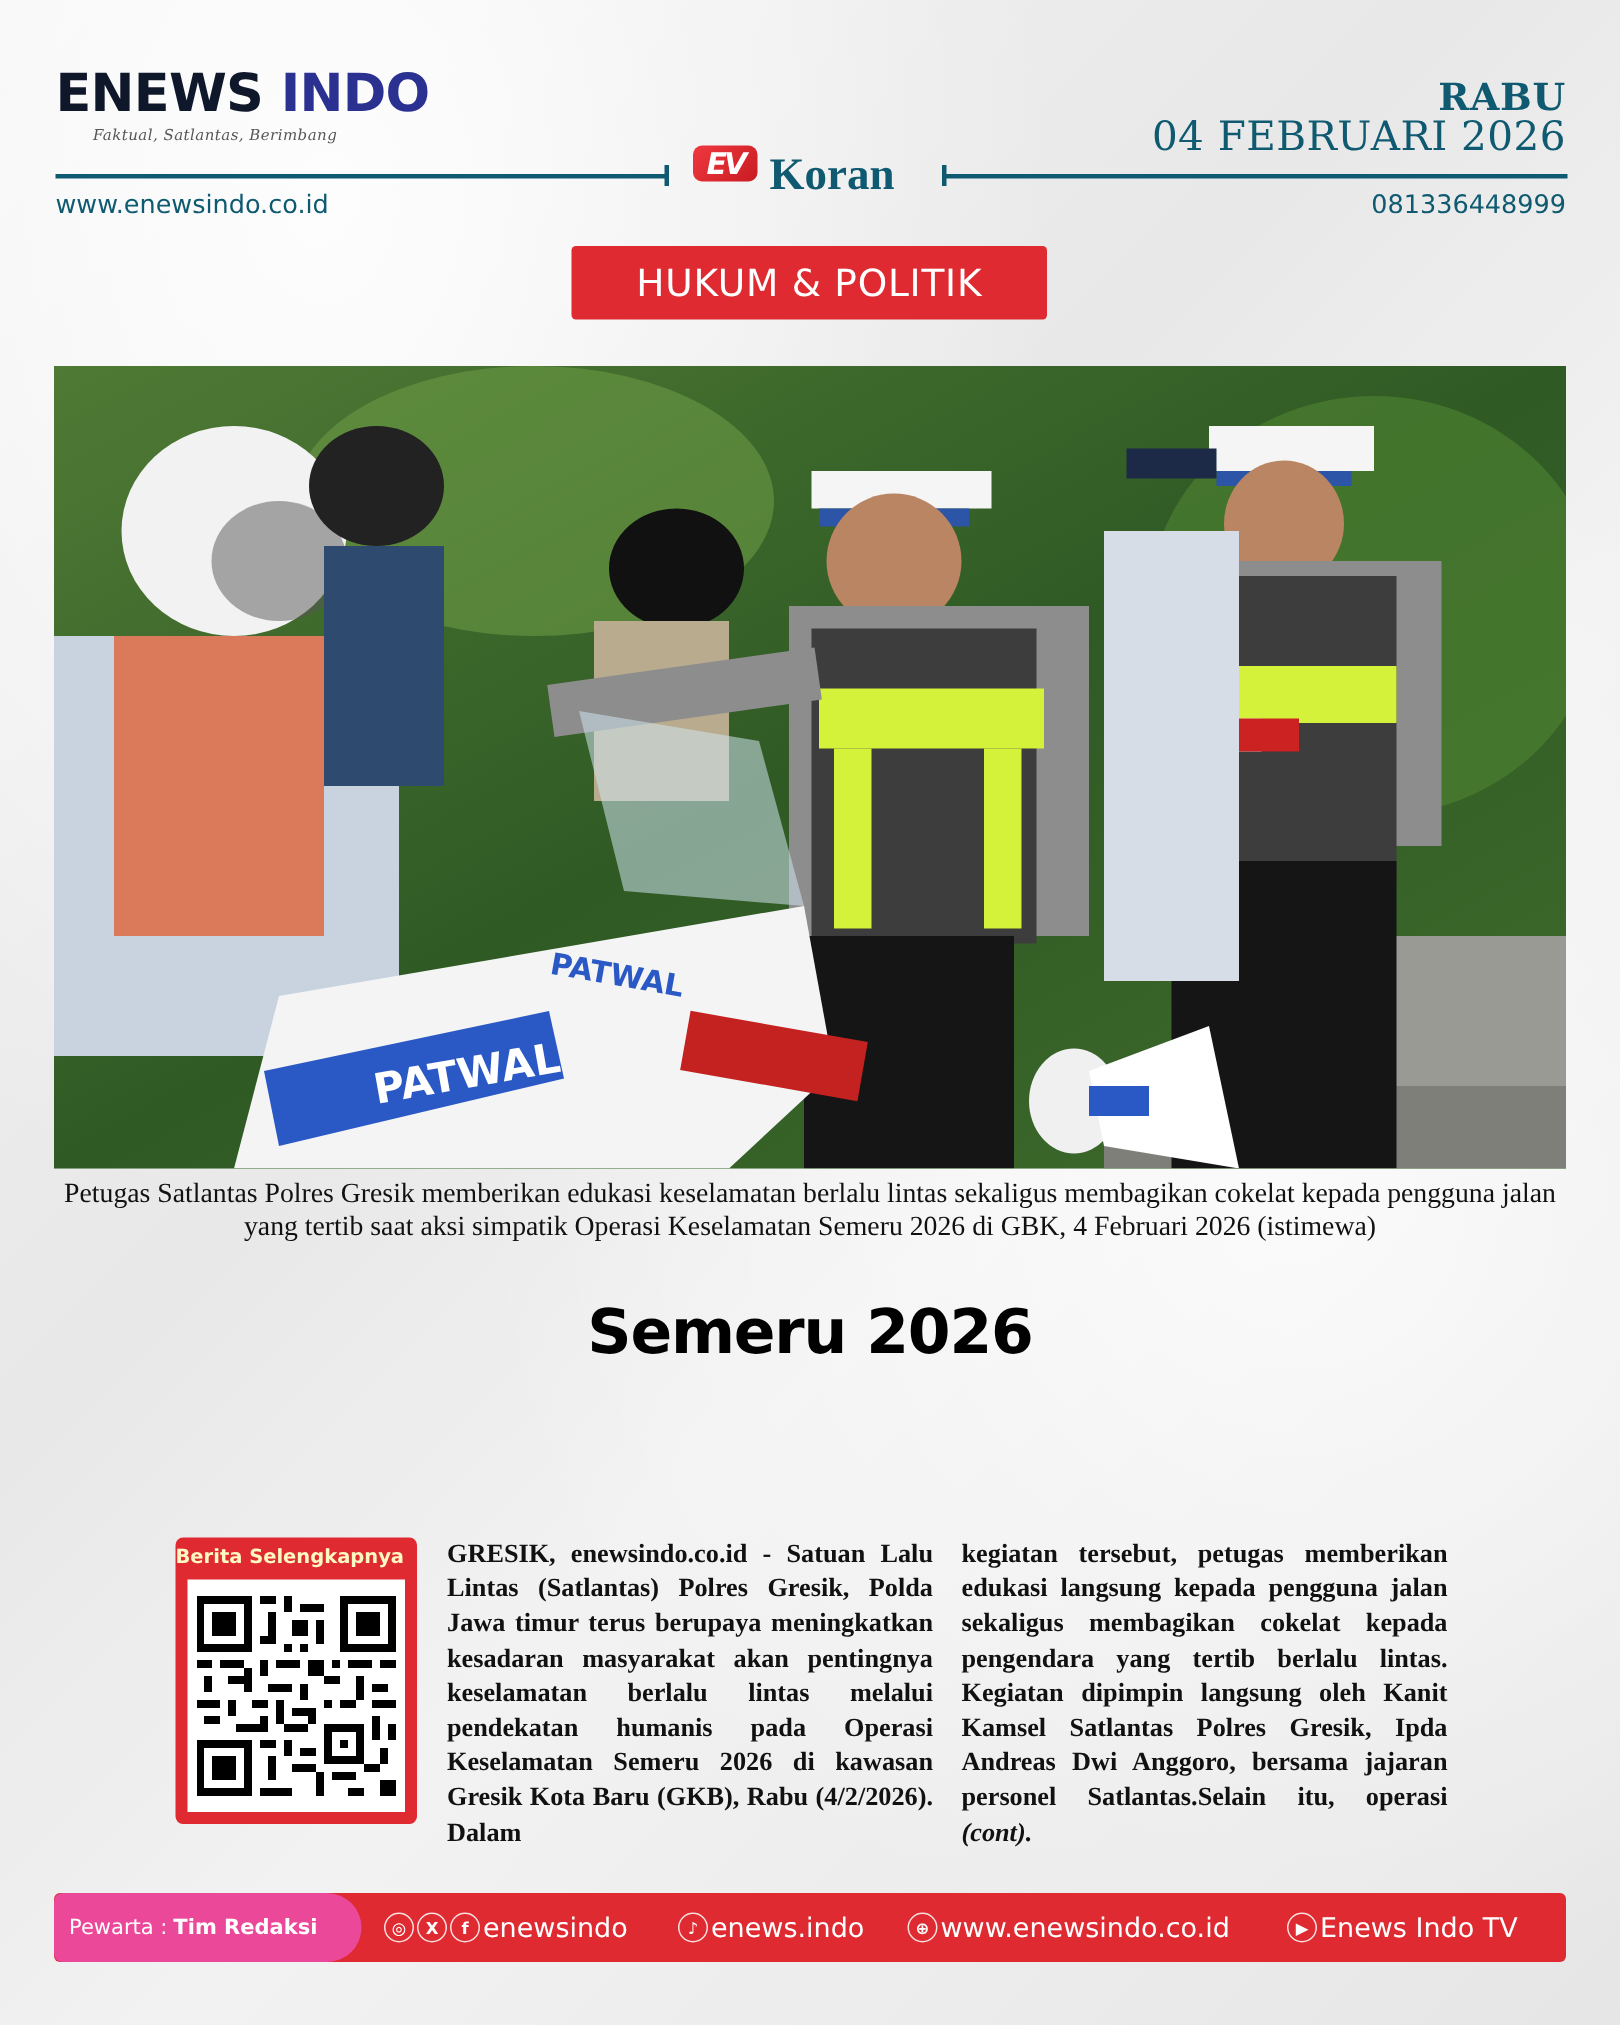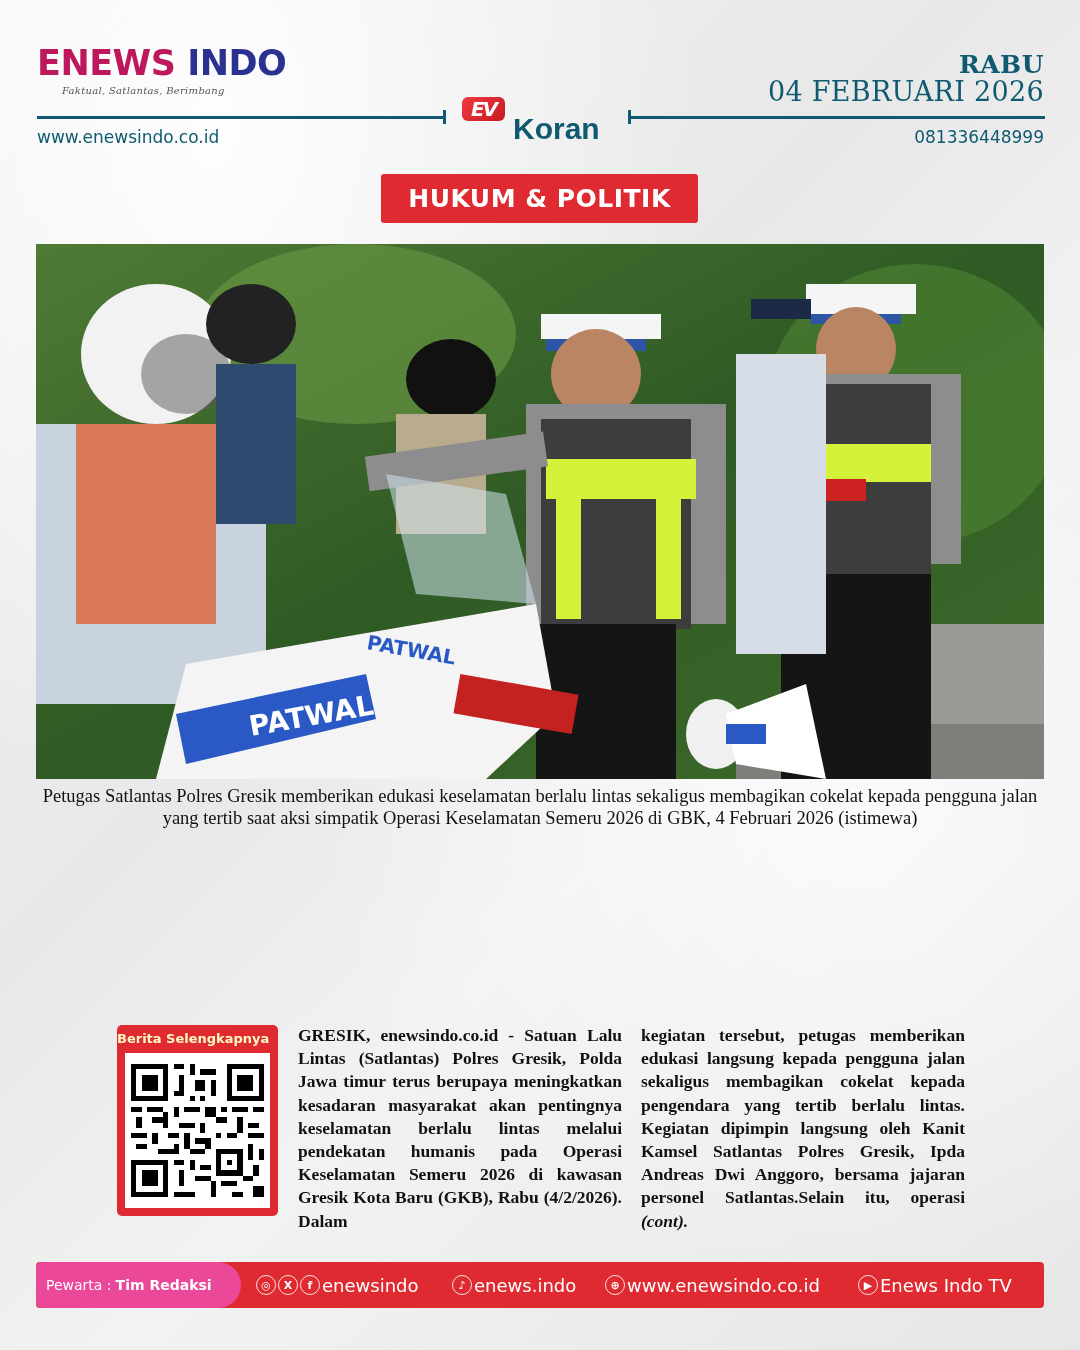--- a/index.html
+++ b/index.html
@@ -11,36 +11,36 @@
         radial-gradient(ellipse at 20% 10%, rgba(255,255,255,0.9) 0%, rgba(255,255,255,0) 40%),
         radial-gradient(ellipse at 80% 60%, rgba(255,255,255,0.7) 0%, rgba(255,255,255,0) 45%),
         linear-gradient(135deg, #f3f3f3 0%, #e8e8e8 40%, #f2f2f2 60%, #e6e6e6 100%);
       font-family: "Liberation Sans", sans-serif;
       color: #111;
     }
     .abs { position: absolute; }
 
     
     .brand { left: 37px; top: 46px; font-family: "DejaVu Sans", sans-serif; font-weight: bold; font-size: 35px; letter-spacing: -0.5px; line-height: 1; }
-    .brand .red { color: #be185d; }
+    .brand .red { color: #0f172a; }
     .brand .blue { color: #2b3190; }
     .tagline { left: 62px; top: 85px; font-family: "DejaVu Serif", serif; font-style: italic; font-size: 10px; color: #555; letter-spacing: 0.3px; }
     .hline { height: 3px; background: #0f5a70; top: 116px; }
     .hline-left { left: 37px; width: 408px; }
     .hline-right { left: 630px; width: 415px; }
     .cap { width: 3px; height: 14px; background: #0f5a70; top: 110px; }
     .website { left: 37px; top: 127px; font-family: "DejaVu Sans", sans-serif; font-size: 17px; color: #0f5a70; }
     .day { right: 36px; top: 50px; font-family: "DejaVu Serif", serif; font-weight: bold; font-size: 25px; color: #0f5a70; text-align: right; letter-spacing: 0.5px; }
     .date { right: 36px; top: 76px; font-family: "DejaVu Serif", serif; font-size: 27px; color: #0f5a70; text-align: right; letter-spacing: 0.3px; }
     .phone { right: 36px; top: 127px; font-family: "DejaVu Sans", sans-serif; font-size: 17px; color: #0f5a70; text-align: center; }
 
     .ev-logo { left: 462px; top: 97px; width: 43px; height: 24px; background: linear-gradient(135deg, #f0383f, #c81c22); border-radius: 6px; display: flex; align-items: center; justify-content: center; color: #fff; font-family: "DejaVu Sans", sans-serif; font-weight: bold; font-style: italic; font-size: 20px; letter-spacing: -2px; }
-    .koran { left: 513px; top: 112px; font-family: Liberation Sans, sans-serif; font-weight: bold; font-size: 30px; color: #0f5a70; }
-
-    .category { left: 381px; top: 174px; width: 317px; height: 49px; background: #de2a30; border-radius: 3px; color: #fff; font-family: "DejaVu Sans", sans-serif; font-weight: bold; font-size: 25px; display: flex; align-items: center; justify-content: center; letter-spacing: 0.5px; }
+    .koran { left: 513px; top: 100px; font-family: Liberation Serif, serif; font-weight: bold; font-size: 30px; color: #0f5a70; }
+
+    .category { left: 381px; top: 164px; width: 317px; height: 49px; background: #de2a30; border-radius: 3px; color: #fff; font-family: "DejaVu Sans", sans-serif; font-weight: normal; font-size: 25px; display: flex; align-items: center; justify-content: center; letter-spacing: 0.5px; }
 
     
     .photo { left: 36px; top: 244px; width: 1008px; height: 535px; overflow: hidden; background: #3d6a2e; }
     .photo svg { width: 100%; height: 100%; display: block; }
 
     .caption { left: 30px; top: 785px; width: 1020px; text-align: center; font-family: "Liberation Serif", serif; font-size: 18.5px; line-height: 22px; color: #111; }
 
     .headline { left: 0; top: 862px; width: 1080px; text-align: center; font-family: "DejaVu Sans", sans-serif; font-weight: bold; font-size: 41px; line-height: 52px; color: #000; letter-spacing: -0.8px; }
     .headline div { white-space: nowrap; }
 
@@ -150,20 +150,21 @@
 
     <ellipse cx="680" cy="490" rx="30" ry="35" fill="#f0f0f0"></ellipse>
     <path d="M690 470 L770 440 L790 535 L700 520 Z" fill="#ffffff"></path>
     <rect x="690" y="480" width="40" height="20" fill="#2a58c4"></rect>
   </svg>
 </div>
 
 <div class="abs caption">Petugas Satlantas Polres Gresik memberikan edukasi keselamatan berlalu lintas sekaligus membagikan cokelat kepada pengguna jalan yang tertib saat aksi simpatik Operasi Keselamatan Semeru 2026 di GBK, 4 Februari 2026 (istimewa)</div>
 
 <div class="abs headline">
+  <div>Semeru 2026</div>
 </div>
 
 <div class="abs qr-box">
   <div class="qr-title">Berita Selengkapnya</div>
   <div class="qr-inner">
     <svg viewBox="0 0 25 25" shape-rendering="crispEdges">
       <rect width="25" height="25" fill="#fff"></rect>
       <g fill="#000">
         <rect x="0" y="0" width="7" height="7"></rect>
           <rect x="1" y="1" width="5" height="5" fill="#fff"></rect>

